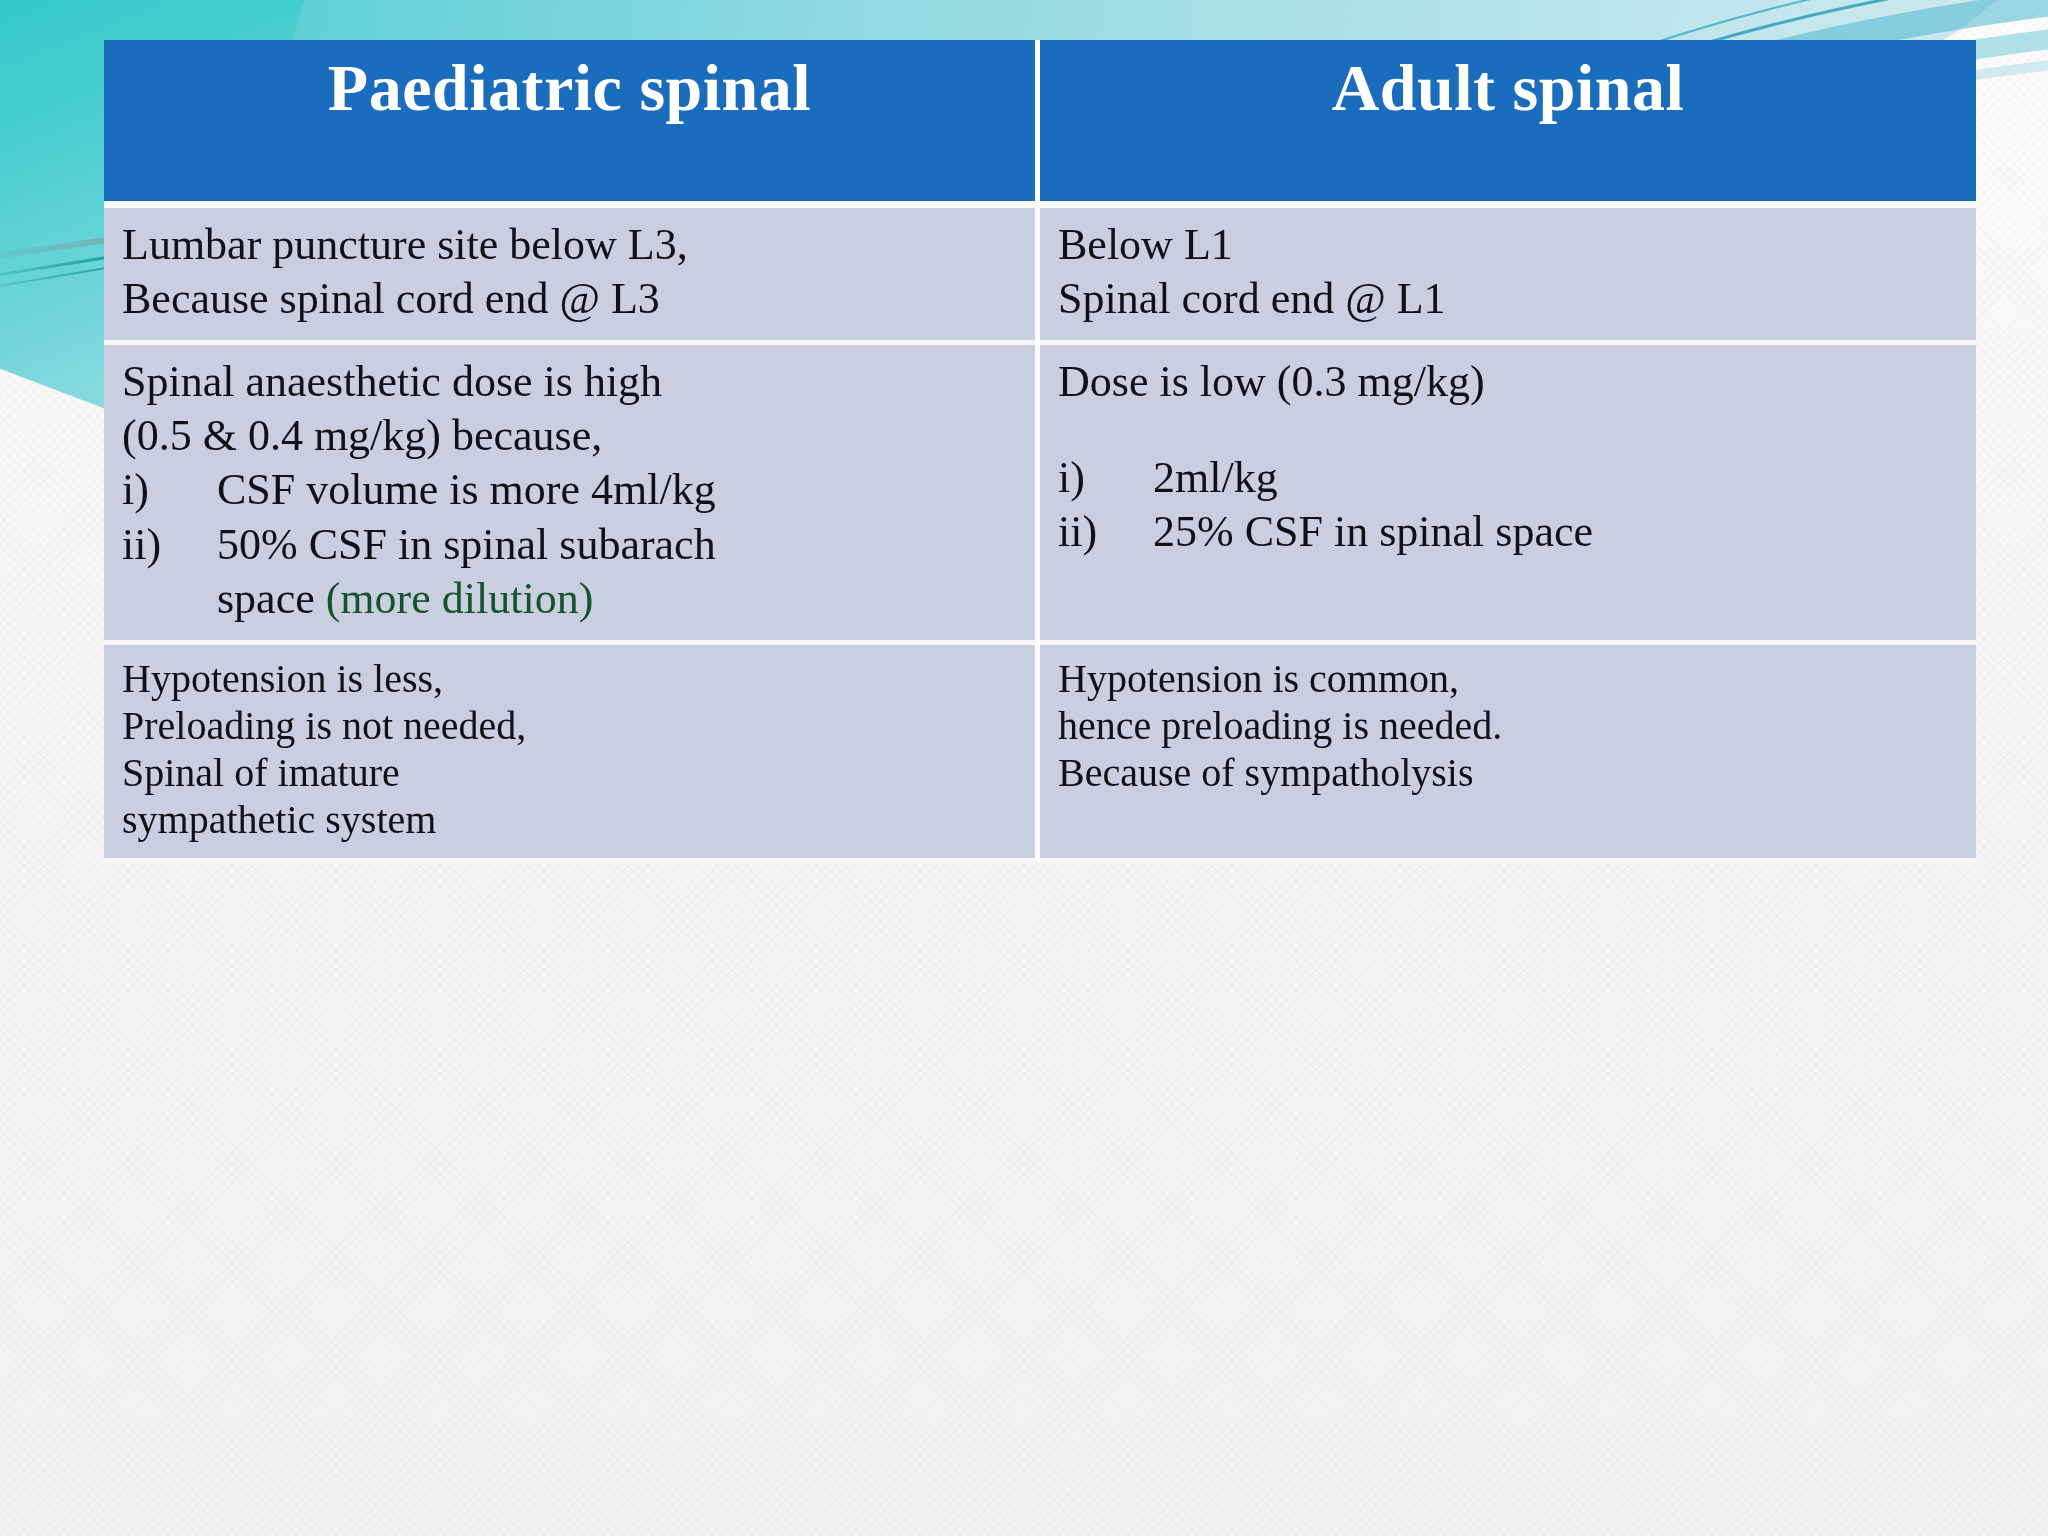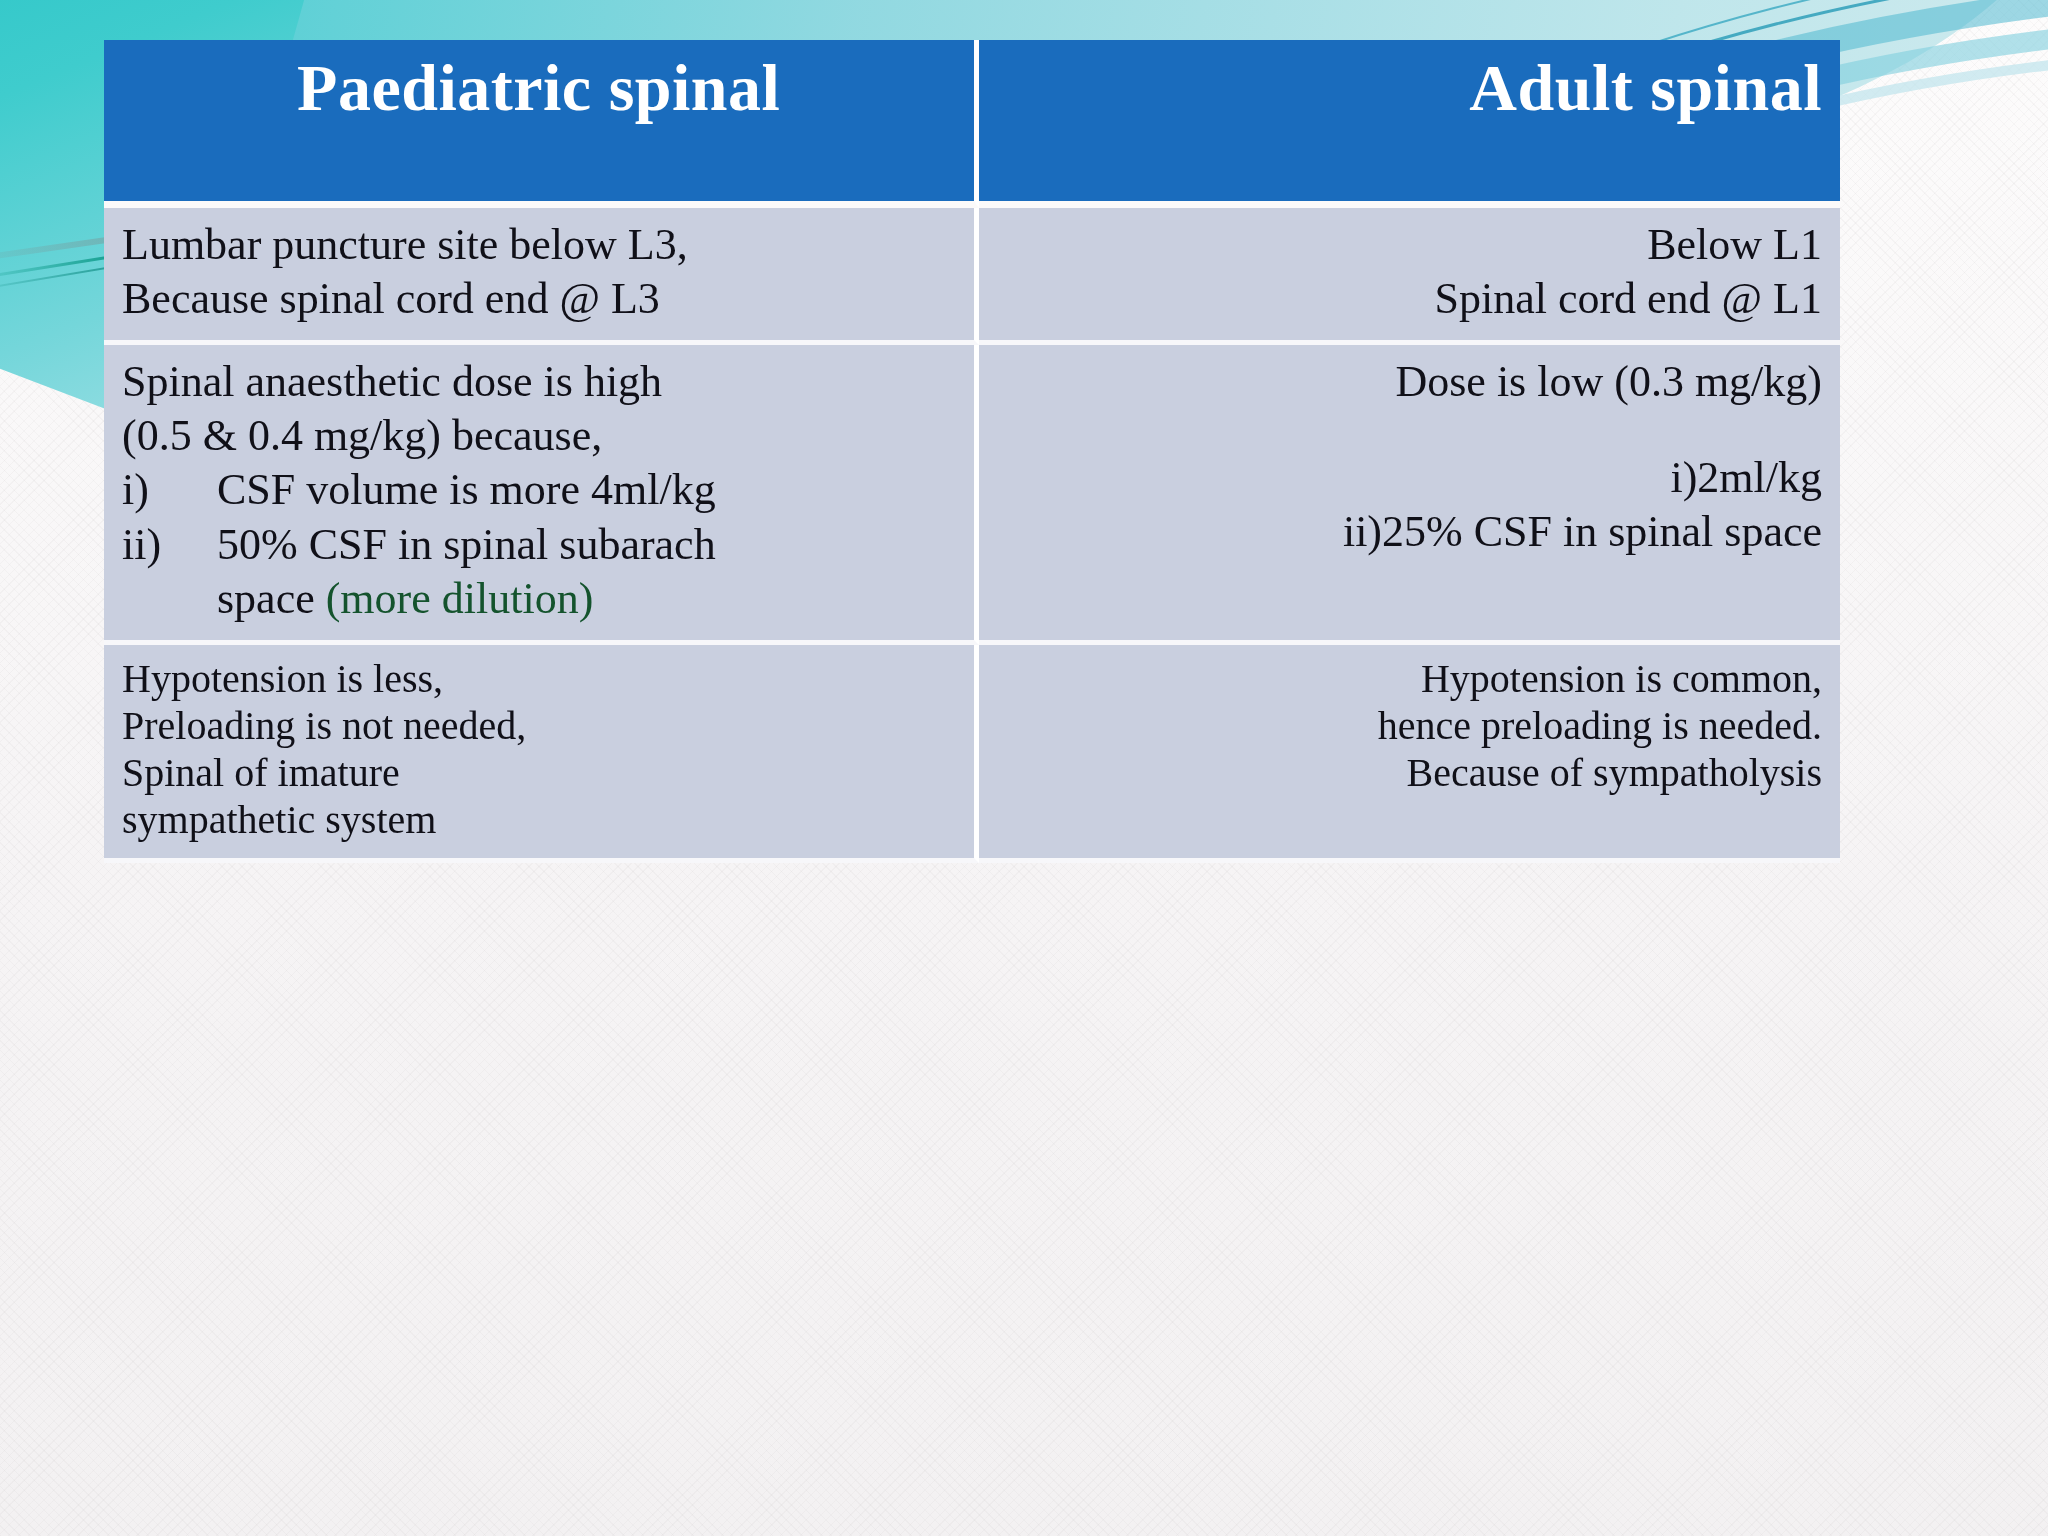--- a/index.html
+++ b/index.html
@@ -98,33 +98,33 @@
     top: -250px;
     width: 900px;
     height: 620px;
   }
 
   
   #comparison-table {
     position: absolute;
     left: 104px;
     top: 40px;
-    width: 1736px;
+    width: 1872px;
     border-collapse: separate;
     border-spacing: 0;
   }
 
   #comparison-table td, #comparison-table th {
     vertical-align: top;
     padding: 10px 18px 14px 18px;
     box-sizing: border-box;
   }
 
   .col-left  { width: 936px; }
-  .col-right { width: 936px; text-align: right; }
+  .col-right { width: 936px; }
 
   thead th {
     background: #1a6cbd;
     color: #ffffff;
     font-size: 66px;
     font-weight: bold;
     text-align: center;
     height: 168px;
     padding: 30px 10px 26px 10px;
     letter-spacing: 0.5px;

